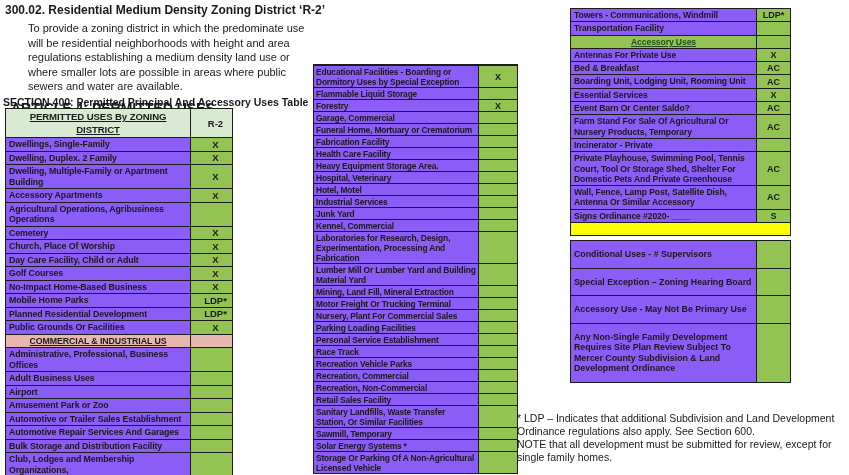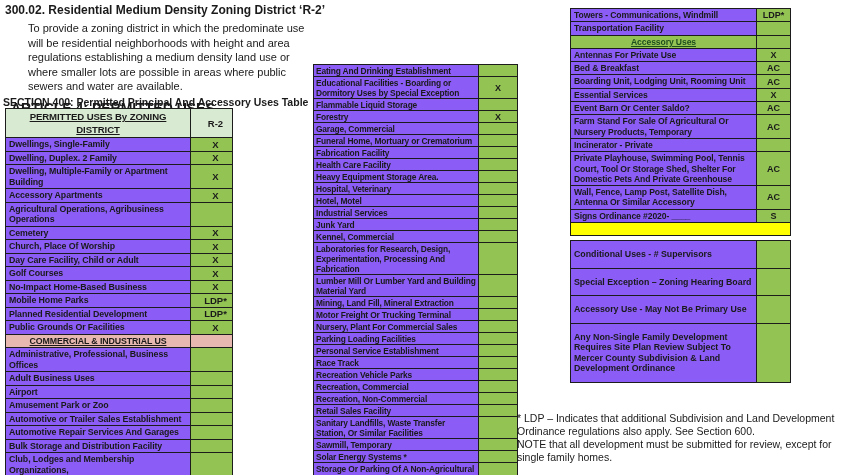--- a/index.html
+++ b/index.html
@@ -149,21 +149,20 @@
       <div class="cell label">Bulk Storage and Distribution Facility</div>
       <div class="cell value"></div>
     </div>
     <div class="trow use">
       <div class="cell label">Club, Lodges and Membership Organizations,</div>
       <div class="cell value"></div>
     </div>
   </div>
 <div class="ztable middle" id="middle-table">
     <div class="trow use">
-      <div class="cell label">Eating And Drinking Establishment</div>
       <div class="cell value"></div>
     </div>
     <div class="trow use">
       <div class="cell label">Educational Facilities - Boarding or Dormitory Uses by Special Exception</div>
       <div class="cell value">X</div>
     </div>
     <div class="trow use">
       <div class="cell label">Flammable Liquid Storage</div>
       <div class="cell value"></div>
     </div>

